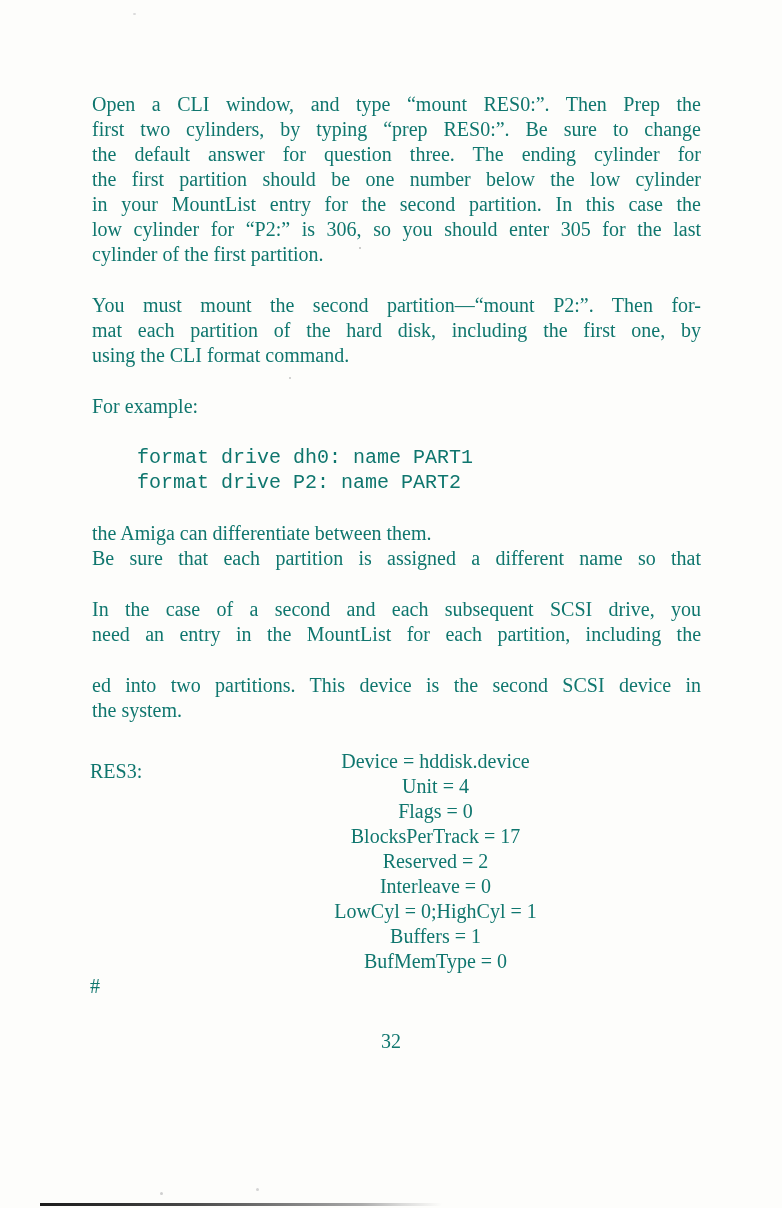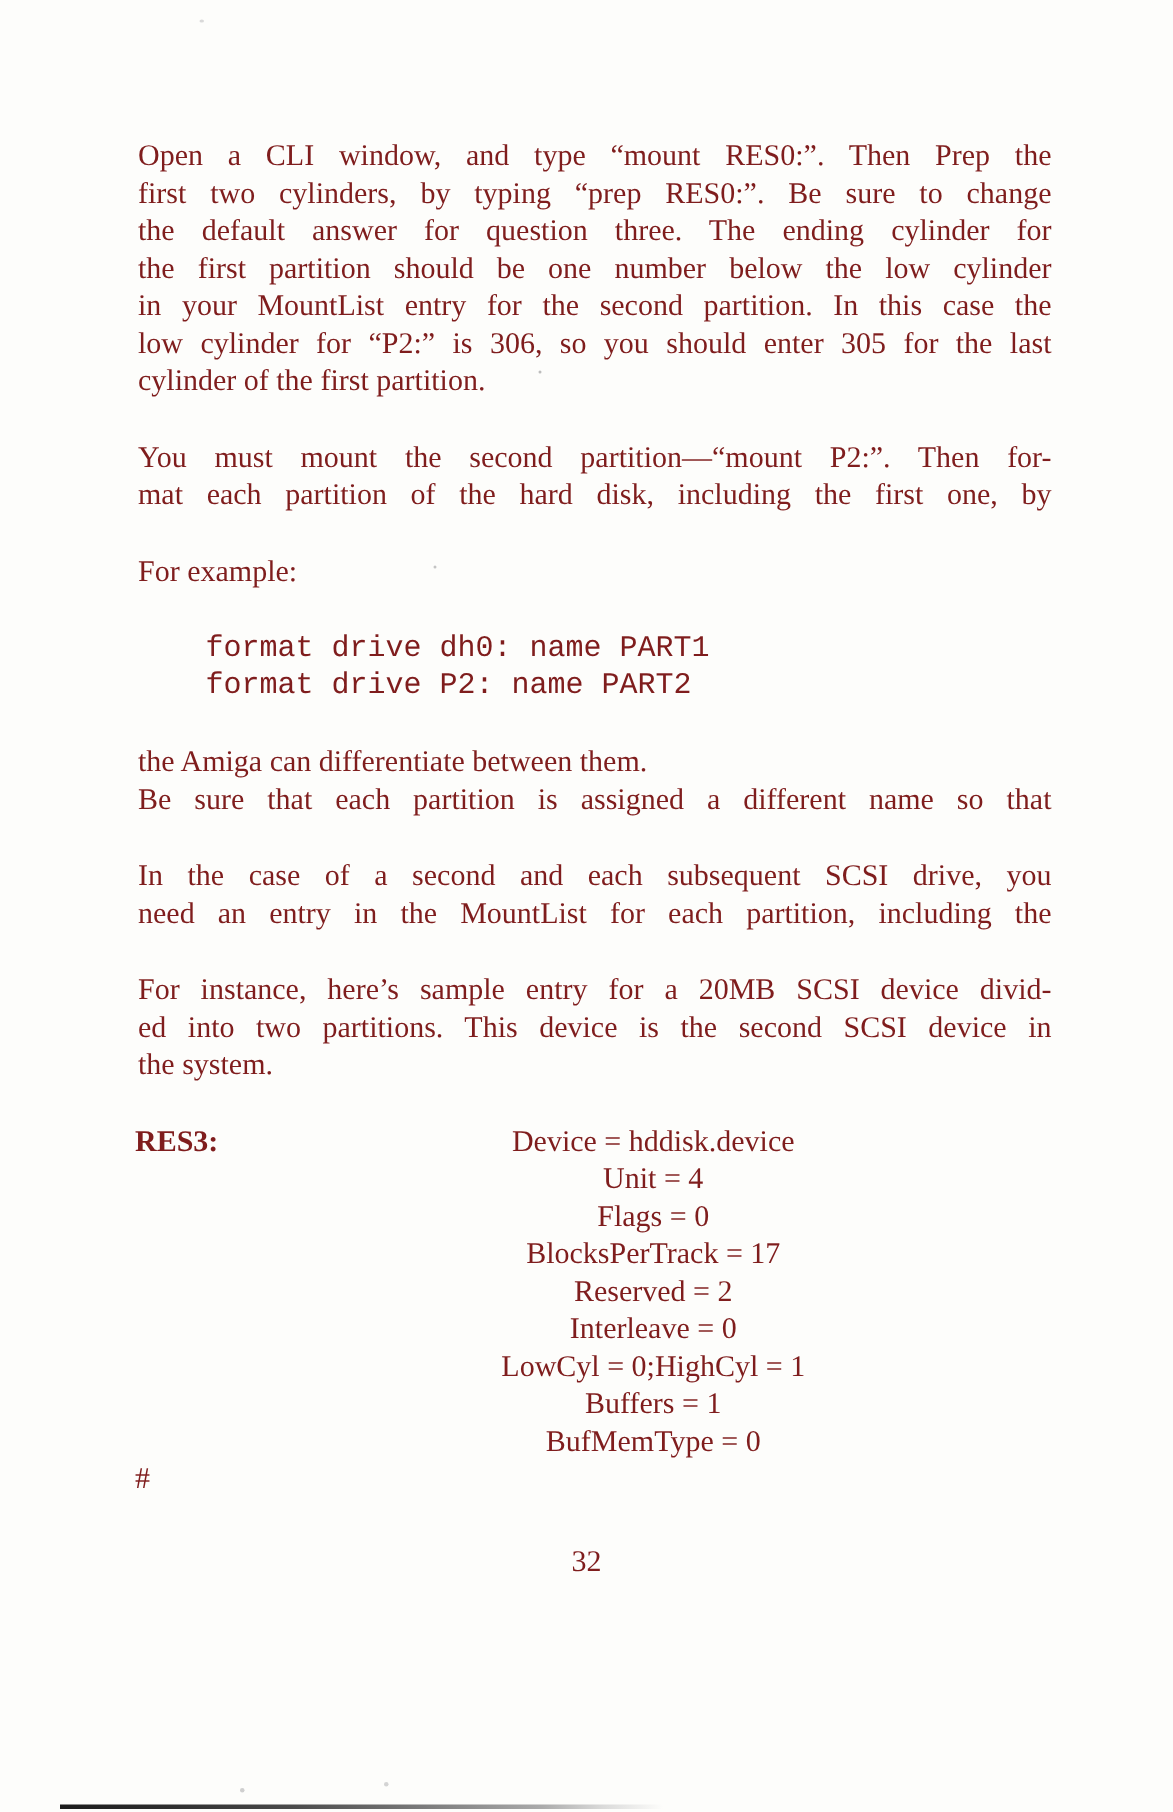--- a/index.html
+++ b/index.html
@@ -6,41 +6,41 @@
     margin: 0;
     padding: 0;
     background: #ffffff;
   }
   .page {
     position: relative;
     width: 782px;
     height: 1208px;
     background: #fdfdfb;
     font-family: "Liberation Serif", "DejaVu Serif", serif;
-    color: #7f1d1d;
+    color: #0f766e;
     overflow: hidden;
   }
   .text-column {
     position: absolute;
     left: 92px;
     top: 92px;
     width: 609px;
     font-size: 20px;
     line-height: 25px;
   }
   .block { margin: 0 0 26px 0; }
   .line { min-height: 25px; }
   .jline {
     text-align: justify;
     text-align-last: justify;
   }
   .bold { font-weight: normal; }
   .code-line { margin-left: 45px; font-family: Liberation Mono, monospace; }
   .mountlist { position: relative; }
-  .mount-label { position: absolute; left: -2px; top: 0; font-weight: bold; }
+  .mount-label { position: absolute; left: -2px; top: 10px; }
   .mount-entries { margin-left: 78px; text-align: center; }
   .hash-line { margin-left: -2px; }
   .page-number {
     position: absolute;
     left: 0;
     top: 1029px;
     width: 782px;
     text-align: center;
     font-size: 20px;
     line-height: 25px;
@@ -71,38 +71,38 @@
         <div class="line jline"><span>first two cylinders, by typing “prep RES0:”. Be sure to change</span></div>
         <div class="line jline"><span>the default answer for question three. The ending cylinder for</span></div>
         <div class="line jline"><span>the first partition should be one number below the low cylinder</span></div>
         <div class="line jline"><span>in your MountList entry for the second partition. In this case the</span></div>
         <div class="line jline"><span>low cylinder for “P2:” is 306, so you should enter 305 for the last</span></div>
         <div class="line"><span>cylinder of the first partition.</span></div>
       </div>
       <div class="block para">
         <div class="line jline"><span>You must mount the second partition—“mount P2:”. Then for-</span></div>
         <div class="line jline"><span>mat each partition of the hard disk, including the first one, by</span></div>
+        <div class="line"><span>using the CLI format command.</span></div>
       </div>
       <div class="block para">
         <div class="line"><span>For example:</span></div>
       </div>
       <div class="block code">
         <div class="line code-line">format drive dh0: name PART1</div>
         <div class="line code-line">format drive P2: name PART2</div>
       </div>
       <div class="block para">
         <div class="line"><span>the Amiga can differentiate between them.</span></div>
         <div class="line jline"><span>Be sure that each partition is assigned a different name so that</span></div>
       </div>
       <div class="block para">
         <div class="line jline"><span>In the case of a second and each subsequent SCSI drive, you</span></div>
         <div class="line jline"><span>need an entry in the MountList for each partition, </span><span class="bold">including the</span></div>
       </div>
       <div class="block para">
-        <div class="line jline"><span>For instance, here’s sample entry for a 20MB SCSI device divid-</span></div>
         <div class="line jline"><span>ed into two partitions. This device is the second SCSI device in</span></div>
         <div class="line"><span>the system.</span></div>
       </div>
       <div class="block mountlist">
         <span class="mount-label">RES3:</span>
         <div class="mount-entries">
           <div class="line">Device = hddisk.device</div>
           <div class="line">Unit = 4</div>
           <div class="line">Flags = 0</div>
           <div class="line">BlocksPerTrack = 17</div>

